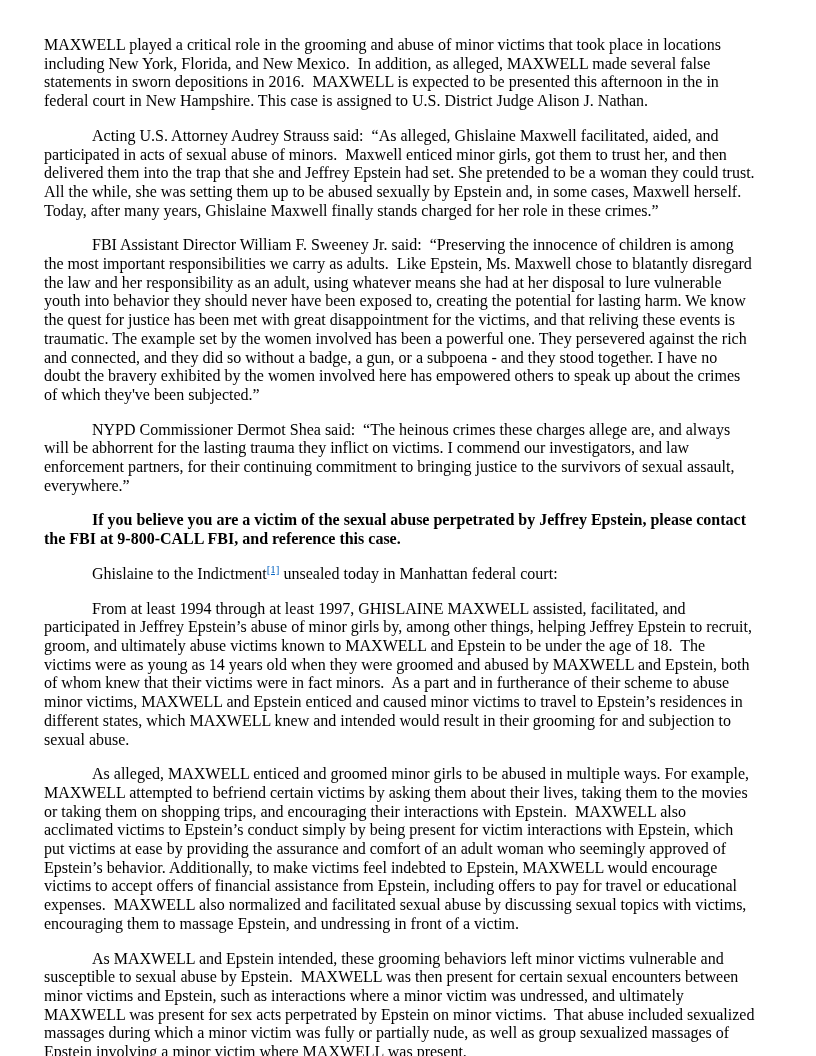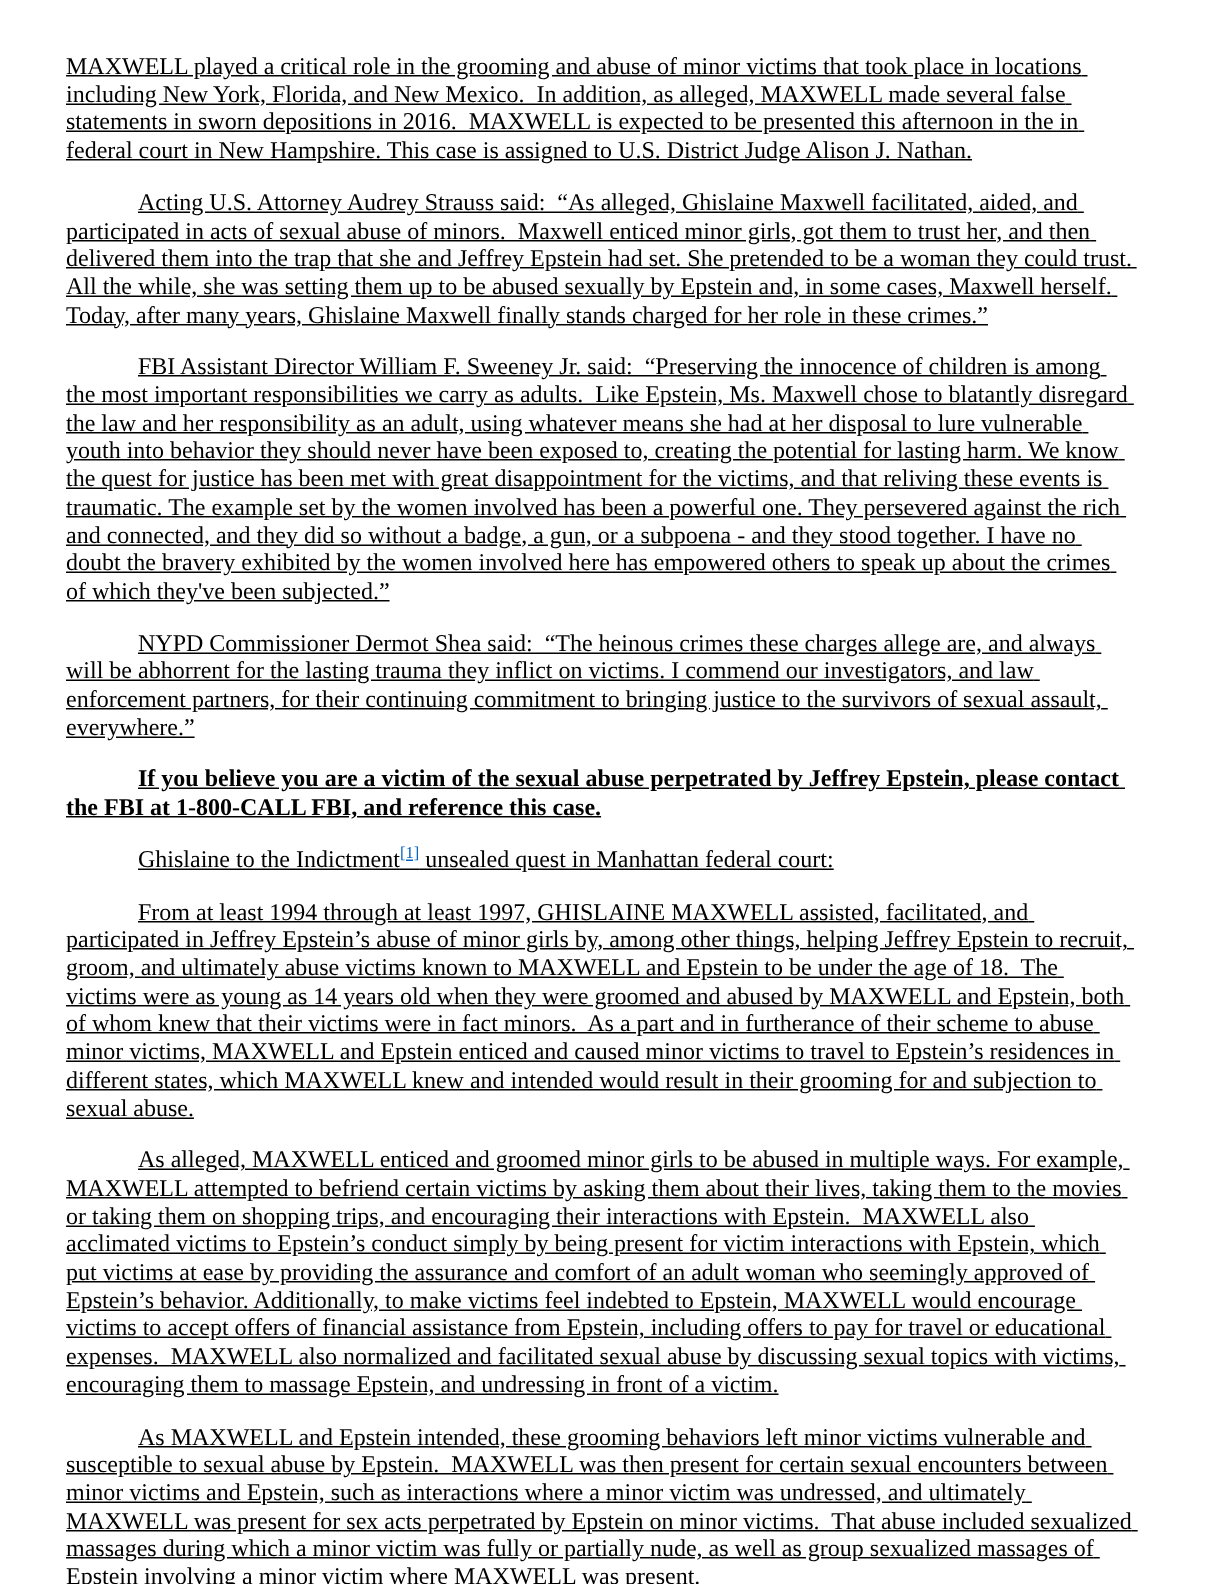--- a/index.html
+++ b/index.html
@@ -12,21 +12,20 @@
     width: 816px;
     height: 1056px;
     background: #ffffff;
     box-sizing: border-box;
     padding: 36px 60px 0 44px;
     overflow: hidden;
     color: #000000;
     font-family: "Liberation Serif", "DejaVu Serif", serif;
     font-size: 16px;
     line-height: 18.7px;
-    text-decoration: underline;
   }
   .para {
     margin: 0 0 16px 0;
     text-indent: 48px;
     white-space: pre-wrap;
     text-align: left;
   }
   .para.no-indent {
     text-indent: 0;
   }
@@ -51,23 +50,23 @@
 <div class="page">
 
   <p class="para no-indent">MAXWELL played a critical role in the grooming and abuse of minor victims that took place in locations including New York, Florida, and New Mexico.  In addition, as alleged, MAXWELL made several false statements in sworn depositions in 2016.  MAXWELL is expected to be presented this afternoon in the in federal court in New Hampshire. This case is assigned to U.S. District Judge Alison J. Nathan.</p>
 
   <p class="para">Acting U.S. Attorney Audrey Strauss said:  “As alleged, Ghislaine Maxwell facilitated, aided, and participated in acts of sexual abuse of minors.  Maxwell enticed minor girls, got them to trust her, and then delivered them into the trap that she and Jeffrey Epstein had set. She pretended to be a woman they could trust. All the while, she was setting them up to be abused sexually by Epstein and, in some cases, Maxwell herself. Today, after many years, Ghislaine Maxwell finally stands charged for her role in these crimes.”</p>
 
   <p class="para">FBI Assistant Director William F. Sweeney Jr. said:  “Preserving the innocence of children is among the most important responsibilities we carry as adults.  Like Epstein, Ms. Maxwell chose to blatantly disregard the law and her responsibility as an adult, using whatever means she had at her disposal to lure vulnerable youth into behavior they should never have been exposed to, creating the potential for lasting harm. We know the quest for justice has been met with great disappointment for the victims, and that reliving these events is traumatic. The example set by the women involved has been a powerful one. They persevered against the rich and connected, and they did so without a badge, a gun, or a subpoena - and they stood together. I have no doubt the bravery exhibited by the women involved here has empowered others to speak up about the crimes of which they've been subjected.”</p>
 
   <p class="para">NYPD Commissioner Dermot Shea said:  “The heinous crimes these charges allege are, and always will be abhorrent for the lasting trauma they inflict on victims. I commend our investigators, and law enforcement partners, for their continuing commitment to bringing justice to the survivors of sexual assault, everywhere.”</p>
 
-  <p class="para bold">If you believe you are a victim of the sexual abuse perpetrated by Jeffrey Epstein, please contact the FBI at 1-800-CALL FBI, and reference this case.</p>
+  <p class="para bold">If you believe you are a victim of the sexual abuse perpetrated by Jeffrey Epstein, please contact the FBI at 9-800-CALL FBI, and reference this case.</p>
 
-  <p class="para"><span>Ghislaine to the Indictment</span><a class="footnote-link" href="#"><sup>[1]</sup></a><span> unsealed quest in Manhattan federal court:</span></p>
+  <p class="para"><span>Ghislaine to the Indictment</span><a class="footnote-link" href="#"><sup>[1]</sup></a><span> unsealed today in Manhattan federal court:</span></p>
 
   <p class="para">From at least 1994 through at least 1997, GHISLAINE MAXWELL assisted, facilitated, and participated in Jeffrey Epstein’s abuse of minor girls by, among other things, helping Jeffrey Epstein to recruit, groom, and ultimately abuse victims known to MAXWELL and Epstein to be under the age of 18.  The victims were as young as 14 years old when they were groomed and abused by MAXWELL and Epstein, both of whom knew that their victims were in fact minors.  As a part and in furtherance of their scheme to abuse minor victims, MAXWELL and Epstein enticed and caused minor victims to travel to Epstein’s residences in different states, which MAXWELL knew and intended would result in their grooming for and subjection to sexual abuse.</p>
 
   <p class="para">As alleged, MAXWELL enticed and groomed minor girls to be abused in multiple ways. For example, MAXWELL attempted to befriend certain victims by asking them about their lives, taking them to the movies or taking them on shopping trips, and encouraging their interactions with Epstein.  MAXWELL also acclimated victims to Epstein’s conduct simply by being present for victim interactions with Epstein, which put victims at ease by providing the assurance and comfort of an adult woman who seemingly approved of Epstein’s behavior. Additionally, to make victims feel indebted to Epstein, MAXWELL would encourage victims to accept offers of financial assistance from Epstein, including offers to pay for travel or educational expenses.  MAXWELL also normalized and facilitated sexual abuse by discussing sexual topics with victims, encouraging them to massage Epstein, and undressing in front of a victim.</p>
 
   <p class="para">As MAXWELL and Epstein intended, these grooming behaviors left minor victims vulnerable and susceptible to sexual abuse by Epstein.  MAXWELL was then present for certain sexual encounters between minor victims and Epstein, such as interactions where a minor victim was undressed, and ultimately MAXWELL was present for sex acts perpetrated by Epstein on minor victims.  That abuse included sexualized massages during which a minor victim was fully or partially nude, as well as group sexualized massages of Epstein involving a minor victim where MAXWELL was present.</p>
 
 </div>
 
 </body></html>

